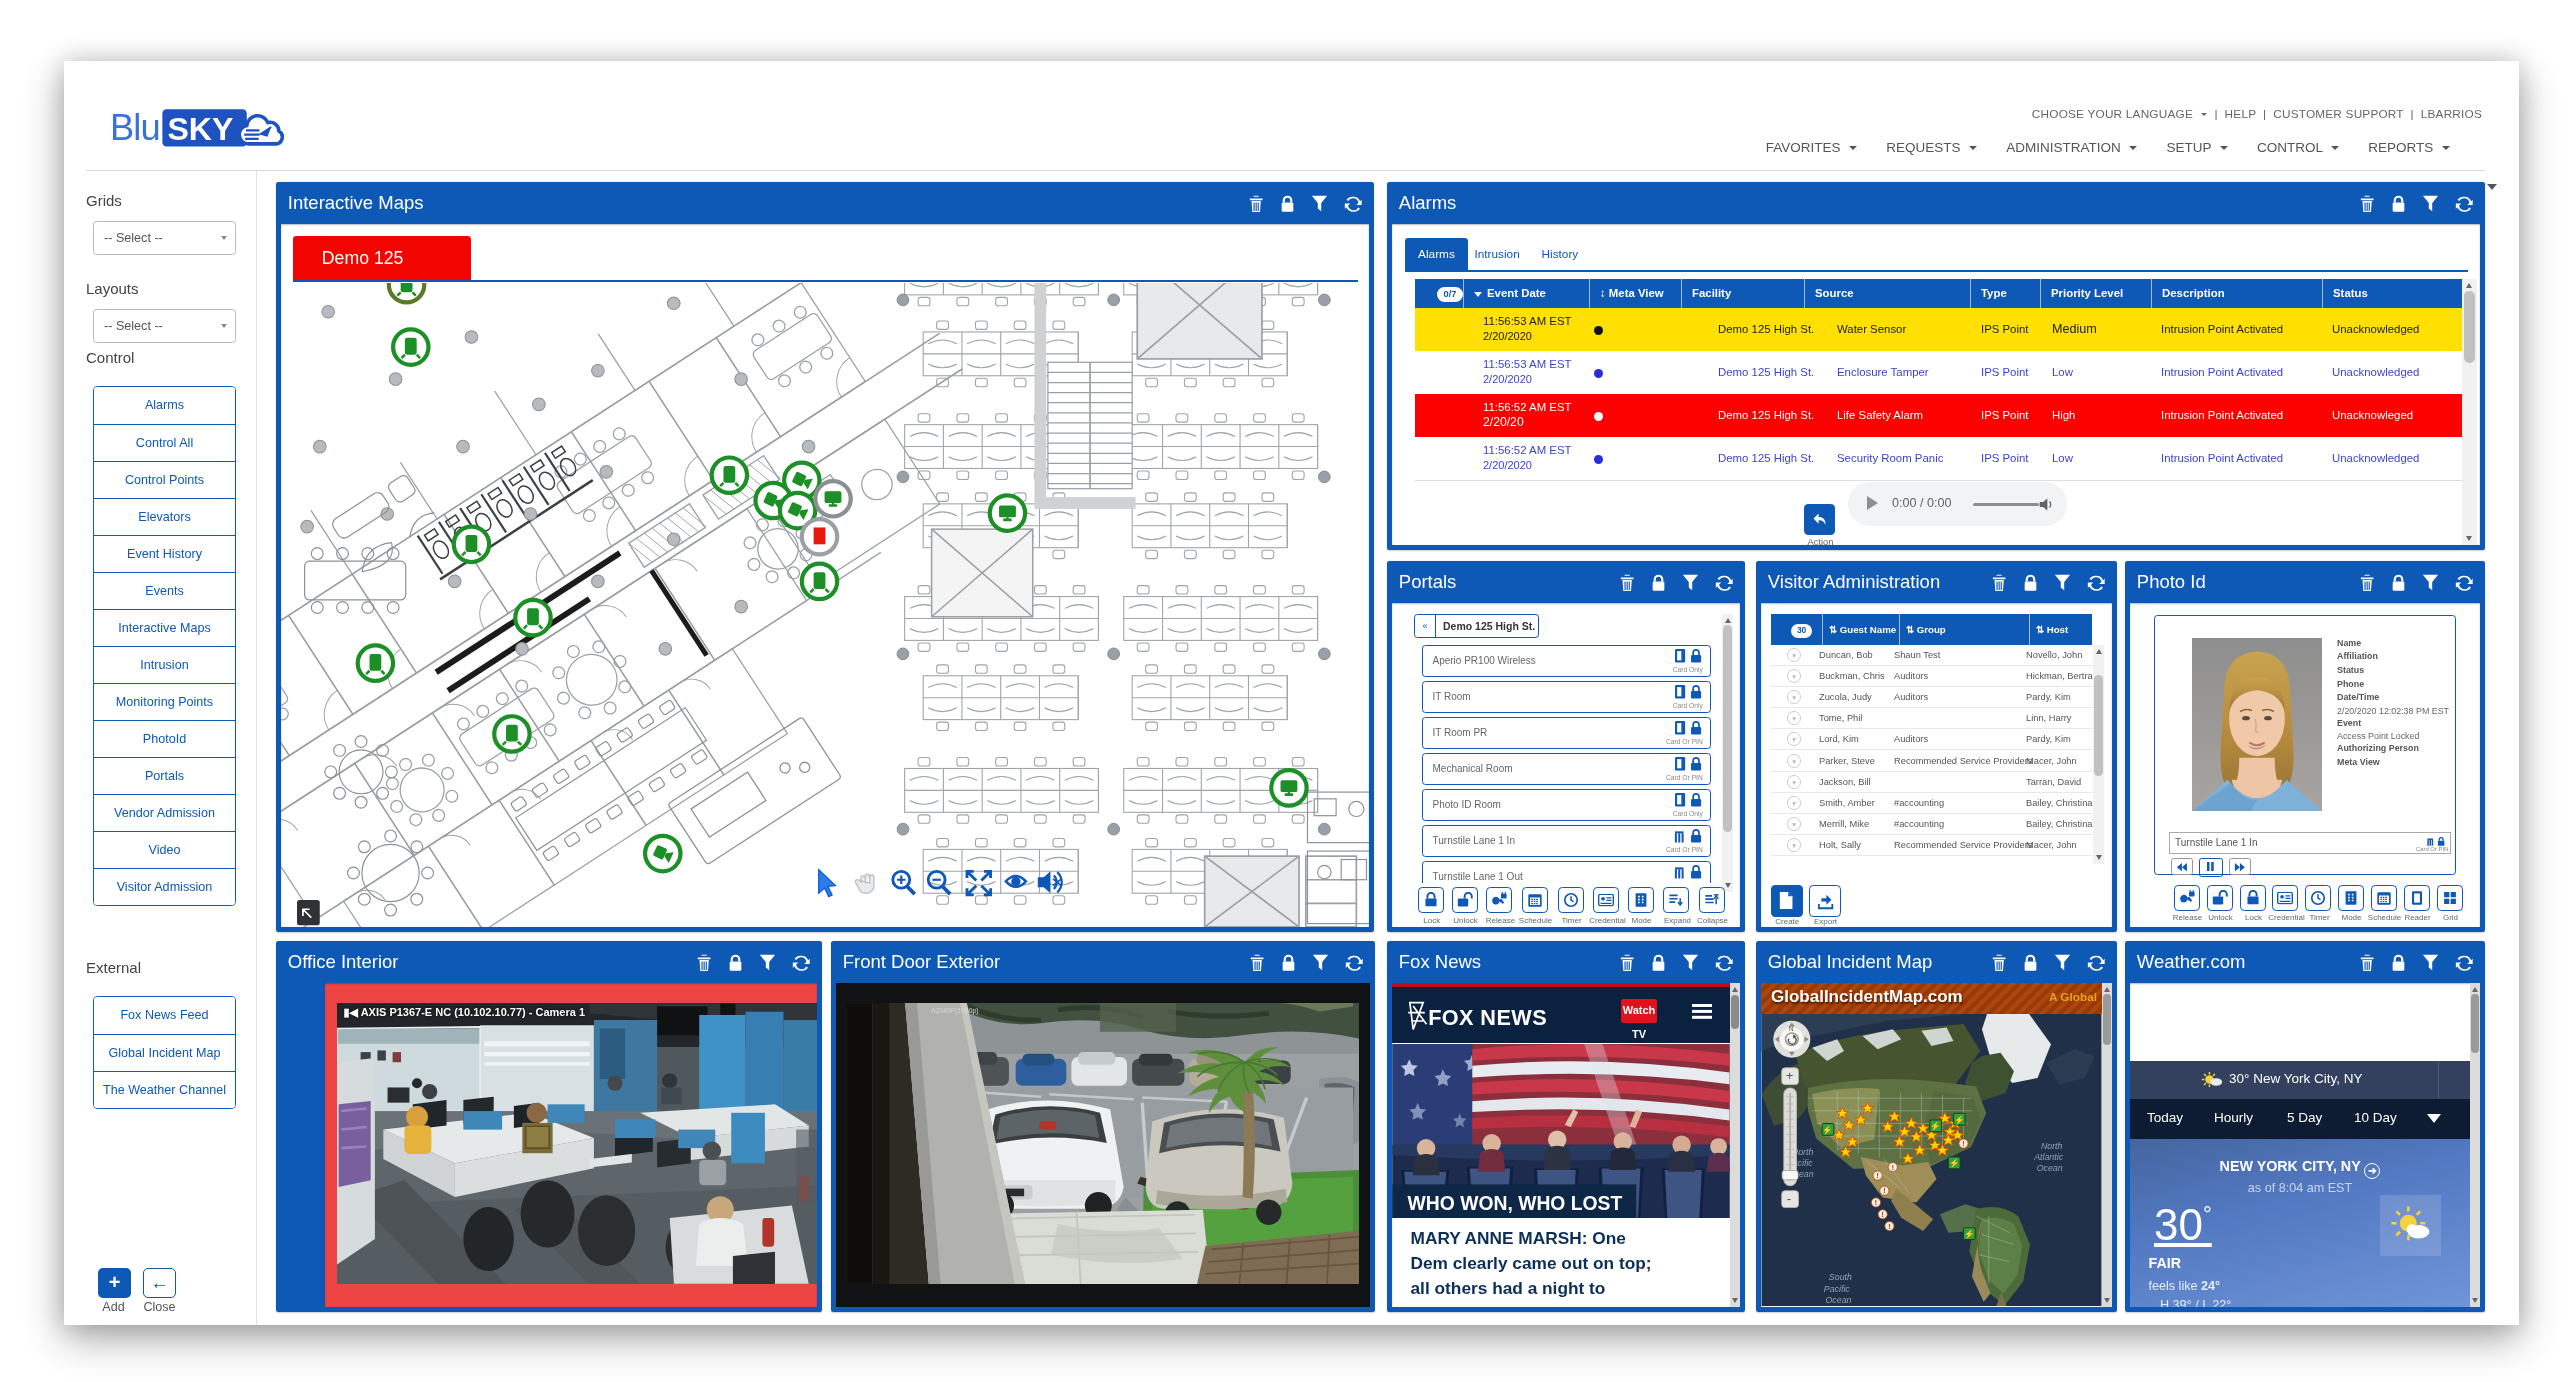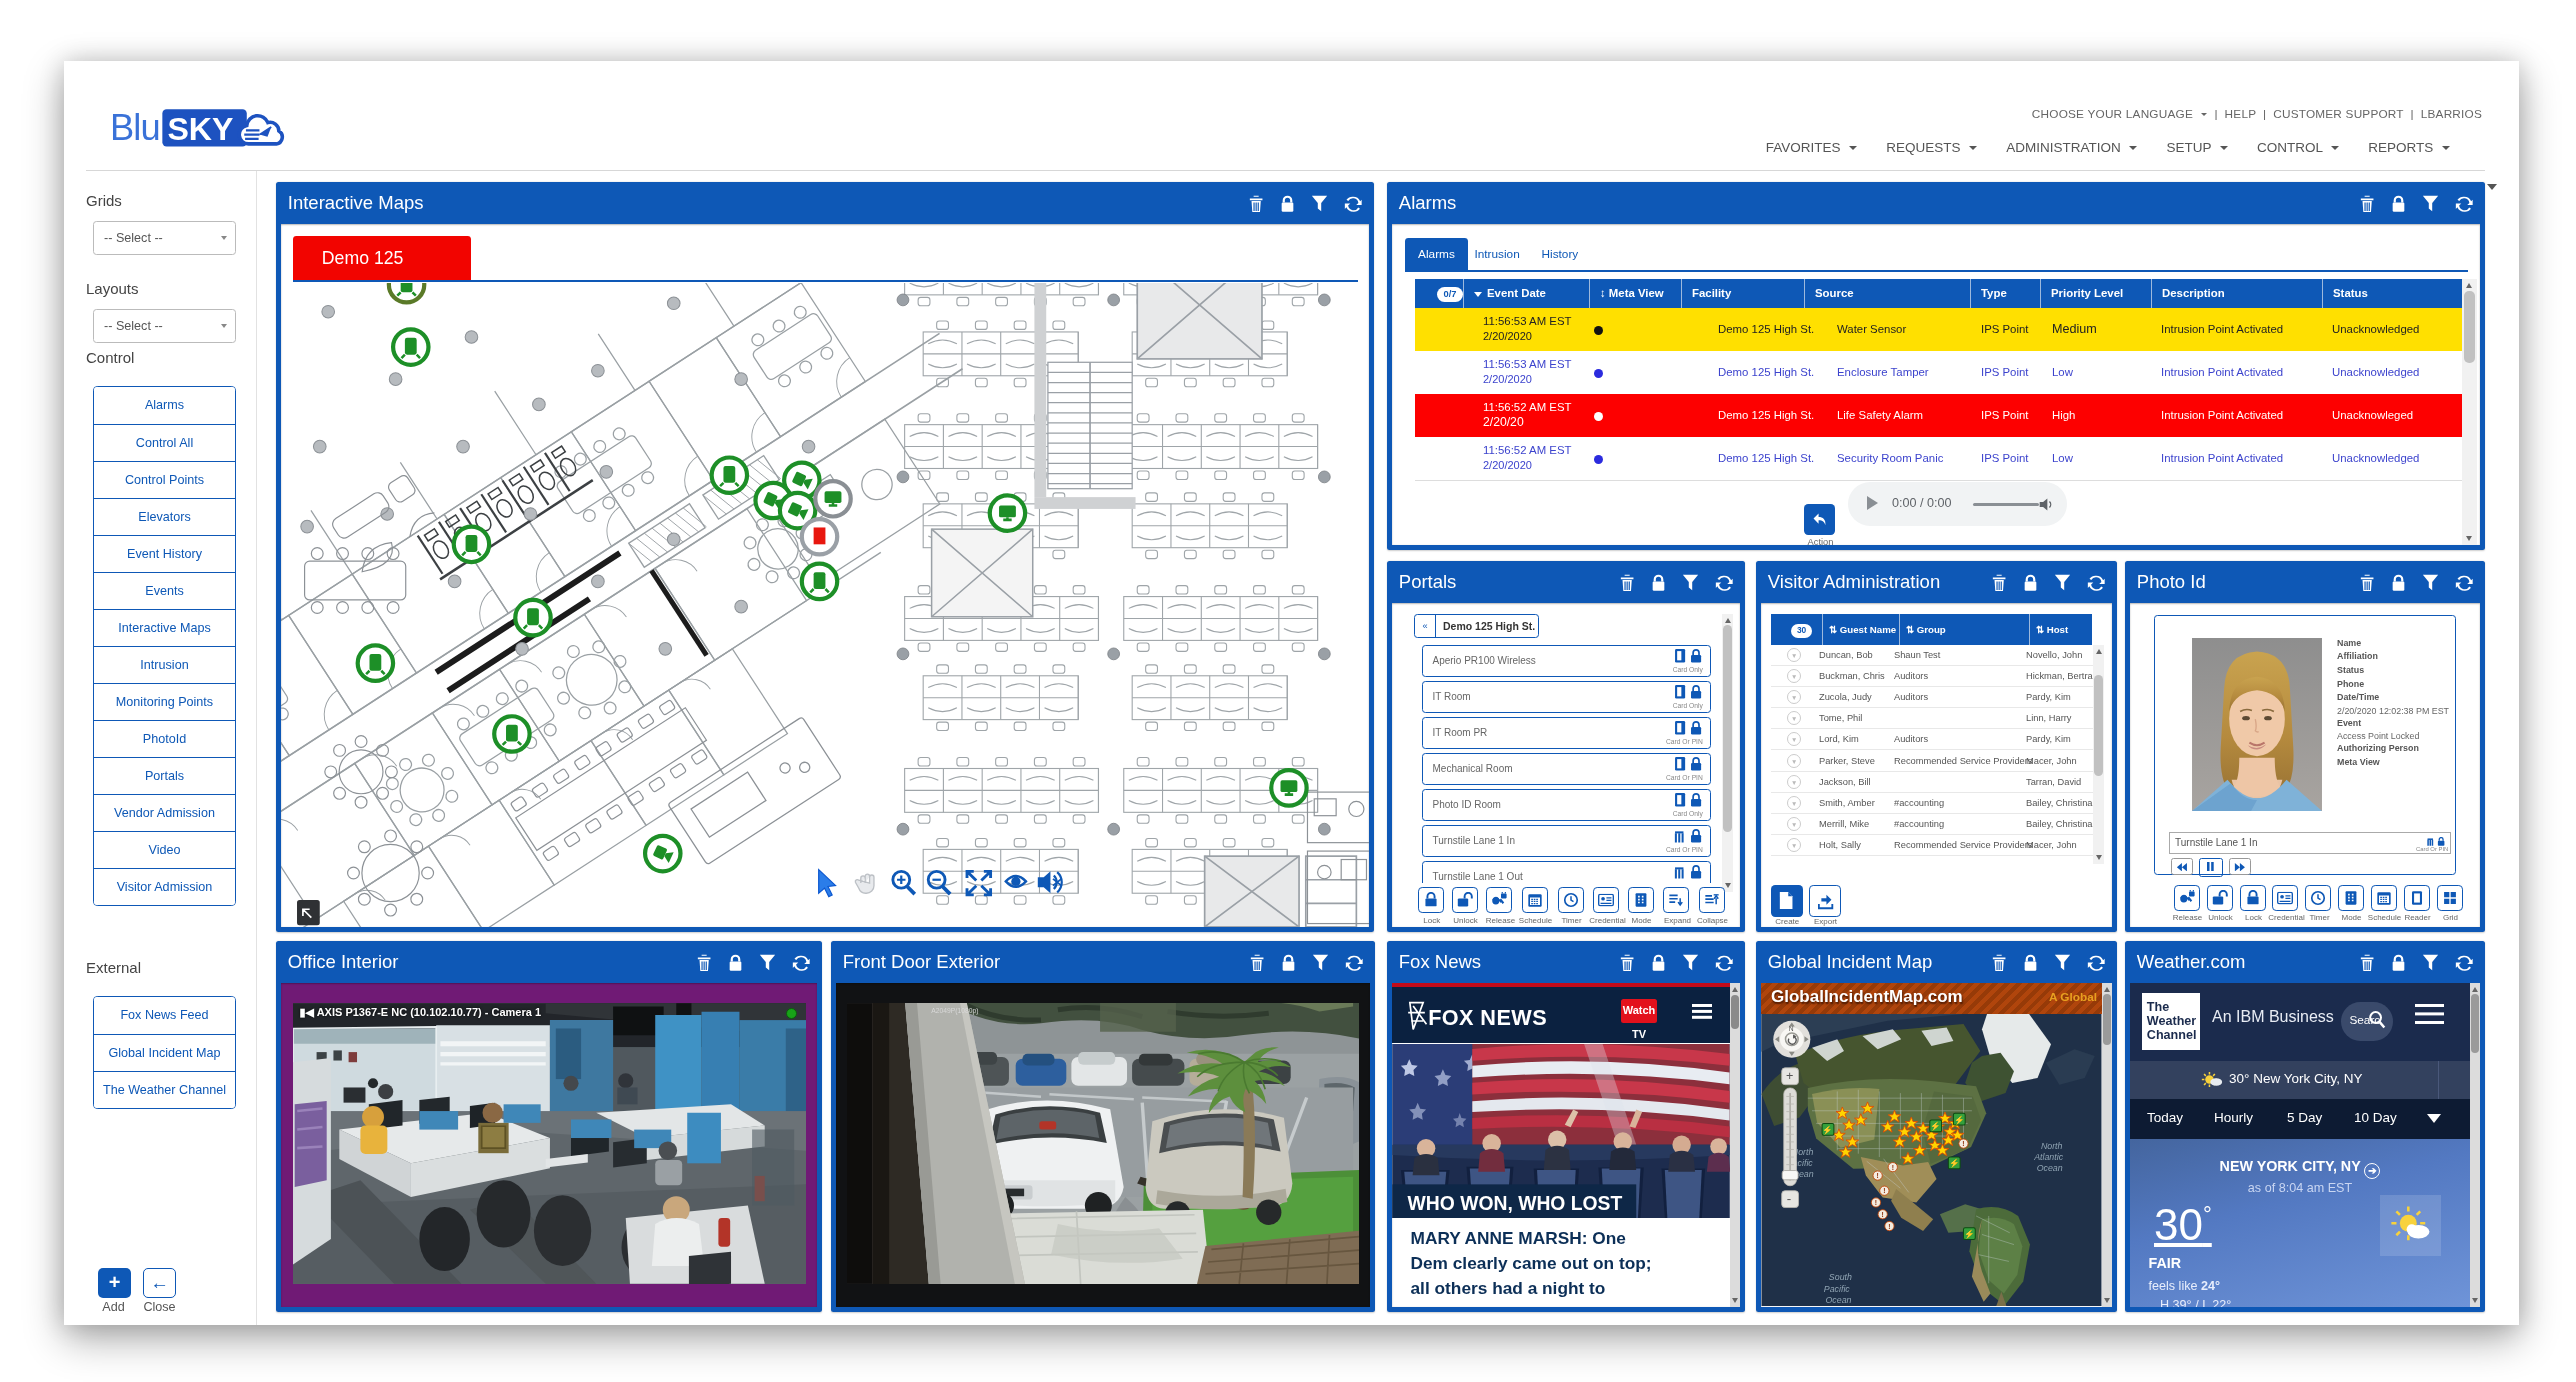--- a/index.html
+++ b/index.html
@@ -1486,21 +1486,21 @@
           <path stroke="#0e58b6" stroke-width="1.4" d="M6 9v10 M8.5 9v10 M11 9v10"></path>
         </svg><svg width="15" height="18.5" viewBox="0 0 18 22">
           <path fill="none" stroke="#fff" stroke-width="2.6" d="M4.5 9V6.5a4.5 4.5 0 0 1 9 0V9"></path>
           <rect x="2" y="9" width="14" height="11" rx="1.5" fill="#fff"></rect>
         </svg><svg width="17" height="17" viewBox="0 0 20 20">
           <path fill="#fff" d="M1 1h18L12 9.5V19l-4-3V9.5z"></path>
         </svg><svg width="18.5" height="18.5" viewBox="0 0 22 22">
           <path fill="#fff" d="M11 2a9 9 0 0 1 8.2 5.3L21 5.5V12h-6.5l2.6-2.6A6.5 6.5 0 0 0 5 7.2L3 5.6A9 9 0 0 1 11 2z"></path>
           <path fill="#fff" d="M11 20a9 9 0 0 1-8.2-5.3L1 16.5V10h6.5L4.9 12.6A6.5 6.5 0 0 0 17 14.8l2 1.6A9 9 0 0 1 11 20z"></path>
         </svg></div>
-  <div class="pbody" id="officebody" style="background:#701a75;">
+  <div class="pbody" id="officebody" style="background:#ef4444;margin-left:44px;">
    <div class="abs" style="left:11.8px; top:20px; width:513px; height:281px; overflow:hidden; background:#3a4042;">
     <svg width="513" height="281" viewBox="0 0 609 333">
       <rect width="609" height="333" fill="#50585e"></rect>
       <rect x="0" y="0" width="609" height="52" fill="#22252a"></rect>
       <path d="M300 0 h309 v40 L300 12z" fill="#303438"></path>
       <path d="M380 4 h60 v34 h-60z" fill="#0f1112"></path>
       <rect x="455" y="0" width="18" height="46" fill="#101213"></rect>
       <path d="M0 30 h170 v100 H0z" fill="#cfdadf"></path>
       <path d="M0 30 h170 v18 H0z" fill="#9fb3ba"></path>
       <rect x="28" y="58" width="12" height="14" fill="#3c4245"></rect>
@@ -1916,32 +1916,20 @@
         </svg><svg width="15" height="18.5" viewBox="0 0 18 22">
           <path fill="none" stroke="#fff" stroke-width="2.6" d="M4.5 9V6.5a4.5 4.5 0 0 1 9 0V9"></path>
           <rect x="2" y="9" width="14" height="11" rx="1.5" fill="#fff"></rect>
         </svg><svg width="17" height="17" viewBox="0 0 20 20">
           <path fill="#fff" d="M1 1h18L12 9.5V19l-4-3V9.5z"></path>
         </svg><svg width="18.5" height="18.5" viewBox="0 0 22 22">
           <path fill="#fff" d="M11 2a9 9 0 0 1 8.2 5.3L21 5.5V12h-6.5l2.6-2.6A6.5 6.5 0 0 0 5 7.2L3 5.6A9 9 0 0 1 11 2z"></path>
           <path fill="#fff" d="M11 20a9 9 0 0 1-8.2-5.3L1 16.5V10h6.5L4.9 12.6A6.5 6.5 0 0 0 17 14.8l2 1.6A9 9 0 0 1 11 20z"></path>
         </svg></div>
   <div class="pbody" id="wxbody">
-    <div class="abs" style="left:0; top:0; width:340px; height:78px; background:#1b2b4d;">
-      <div class="abs" style="left:11.8px; top:10px; width:58px; height:57px; background:#fff; color:#1b2b4d; font-weight:bold; font-size:12.6px; line-height:14.3px; padding:6.7px 0 0 5px;">The<br>Weather<br>Channel</div>
-      <span style="position:absolute; left:82px; top:25px; color:#e8ecf4; font-size:16px;">An IBM Business</span>
-      <div class="abs" style="left:211px; top:18.5px; width:52px; height:39px; background:#3a4a6b; border-radius:19.4px;">
-        <span style="position:absolute; left:8.4px; top:11px; color:#fff; font-size:11.8px;">Searc</span>
-        <svg style="position:absolute; right:6.7px; top:8.4px;" width="18.5" height="20" viewBox="0 0 22 24">
-              <circle cx="9" cy="9" r="6.5" fill="none" stroke="#fff" stroke-width="2.4"></circle>
-              <path d="M13.5 14 l6 7" stroke="#fff" stroke-width="3"></path>
-            </svg>
-      </div>
-      <div class="abs" style="left:285px; top:21px; width:29px; height:3.4px; background:#fff; box-shadow:0 8.4px 0 #fff, 0 17px 0 #fff;"></div>
-    </div>
     <div class="abs" style="left:0; top:78px; width:340px; height:39px; background:#33415e; border-bottom:0.8px solid #22304c;">
       <svg style="position:absolute; left:71px; top:10px;" width="22" height="17" viewBox="0 0 26 20">
             <circle cx="10" cy="10" r="5" fill="#f8d23c"></circle>
             <g stroke="#f8d23c" stroke-width="1.8">
               <path d="M10 1v3 M10 16v3 M1 10h3 M16 10h3 M3.6 3.6l2.1 2.1 M14.3 14.3l2.1 2.1 M3.6 16.4l2.1-2.1 M14.3 5.7l2.1-2.1"></path>
             </g>
             <ellipse cx="18" cy="13" rx="7" ry="4.5" fill="#e8ecf0"></ellipse>
           </svg>
       <span style="position:absolute; left:99px; top:10px; color:#fff; font-size:13.5px;">30° New York City, NY</span>
       <div class="abs" style="left:308px; top:0; width:0.8px; height:39px; background:#4a587a;"></div>

